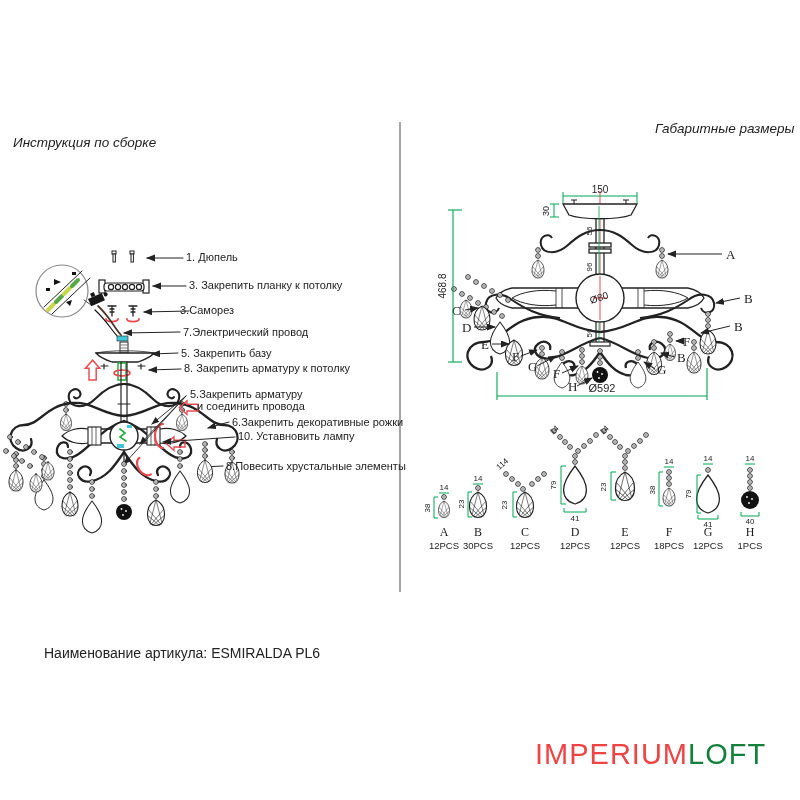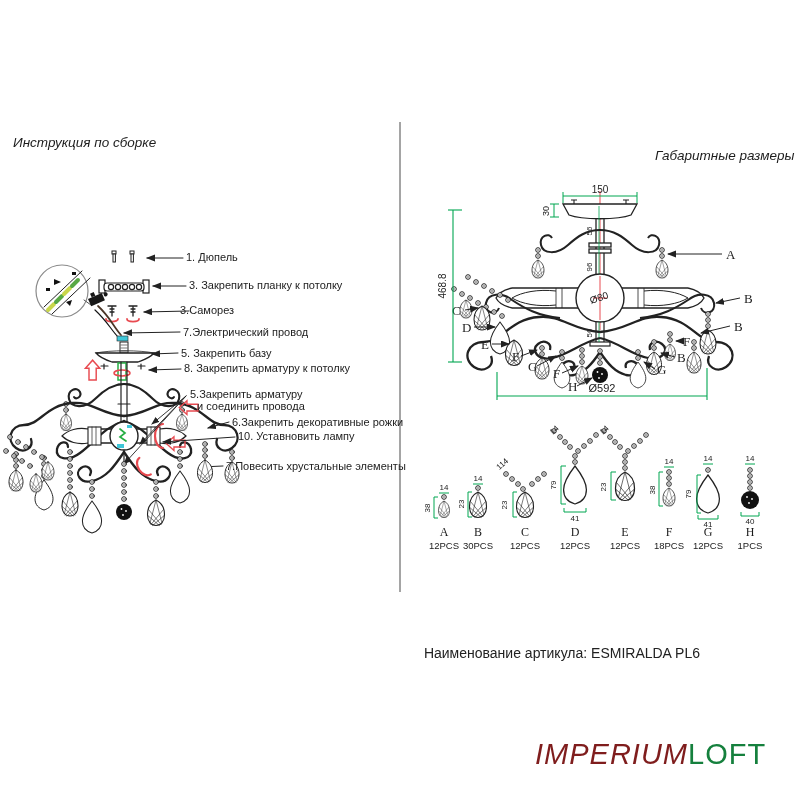--- a/index.html
+++ b/index.html
@@ -1,23 +1,23 @@
 <!DOCTYPE html>
 <html><head>
 <meta charset="utf-8">
 <style>
   html,body{margin:0;padding:0;}
   body{width:800px;height:800px;background:#ffffff;position:relative;
        font-family:"Liberation Sans",sans-serif;color:#1a1a1a;overflow:hidden;}
   .abs{position:absolute;}
   .title{font-size:13.5px;color:#1d1d1d;font-style:italic;}
   .step{font-size:11px;color:#222;white-space:nowrap;line-height:12px;}
-  .article{font-size:14px;color:#222;text-align:right;width:700px;}
+  .article{font-size:14px;color:#222;text-align:left;width:700px;margin-left:44px;}
   .logo{font-size:29px;letter-spacing:1px;font-weight:300;white-space:nowrap;}
-  .logo .g{color:#7f1d1d;font-style:italic;}
+  .logo .g{color:#ef4444;}
   .logo .p{color:#15803d;}
   svg text{font-family:"Liberation Sans",sans-serif;}
   svg text.ser{font-family:"Liberation Serif",serif;}
 </style>
 </head>
 <body>
 
 <svg class="abs" style="left:0;top:0" width="800" height="800" viewBox="0 0 800 800">
   <defs>
     <marker id="mk" markerWidth="9" markerHeight="8" refX="8" refY="3.5" orient="auto">
@@ -538,29 +538,29 @@
       <text x="575" y="549">12PCS</text>
       <text x="625" y="549">12PCS</text>
       <text x="669" y="549">18PCS</text>
       <text x="708" y="549">12PCS</text>
       <text x="750" y="549">1PCS</text>
     </g>
   </g>
 </svg>
 
 <div class="abs title" style="left:13px;top:135px">Инструкция по сборке</div>
-<div class="abs title" style="left:655px;top:148px">Габаритные размеры</div>
+<div class="abs title" style="left:655px;top:121px">Габаритные размеры</div>
 
 <div class="abs step" style="left:186px;top:251px">1. Дюпель</div>
 <div class="abs step" style="left:189px;top:279px">3. Закрепить планку к потолку</div>
 <div class="abs step" style="left:180px;top:304px">3.Саморез</div>
 <div class="abs step" style="left:183px;top:326px">7.Электрический провод</div>
 <div class="abs step" style="left:181px;top:347px">5. Закрепить базу</div>
 <div class="abs step" style="left:184px;top:362px">8. Закрепить арматуру к потолку</div>
 <div class="abs step" style="left:190px;top:388px">5.Закрепить арматуру</div>
 <div class="abs step" style="left:197px;top:400px">и соединить провода</div>
 <div class="abs step" style="left:232px;top:416px">6.Закрепить декоративные рожки</div>
 <div class="abs step" style="left:238px;top:430px">10. Уставновить лампу</div>
-<div class="abs step" style="left:226px;top:460px">7.Повесить хрустальные элементы</div>
+<div class="abs step" style="left:226px;top:460px">8.Повесить хрустальные элементы</div>
 
 <div class="abs article" style="left:0;top:645px">Наименование артикула: ESMIRALDA PL6</div>
 
 <div class="abs logo" style="left:535px;top:738px"><span class="g">IMPERIUM</span><span class="p">LOFT</span></div>
 
 </body></html>

